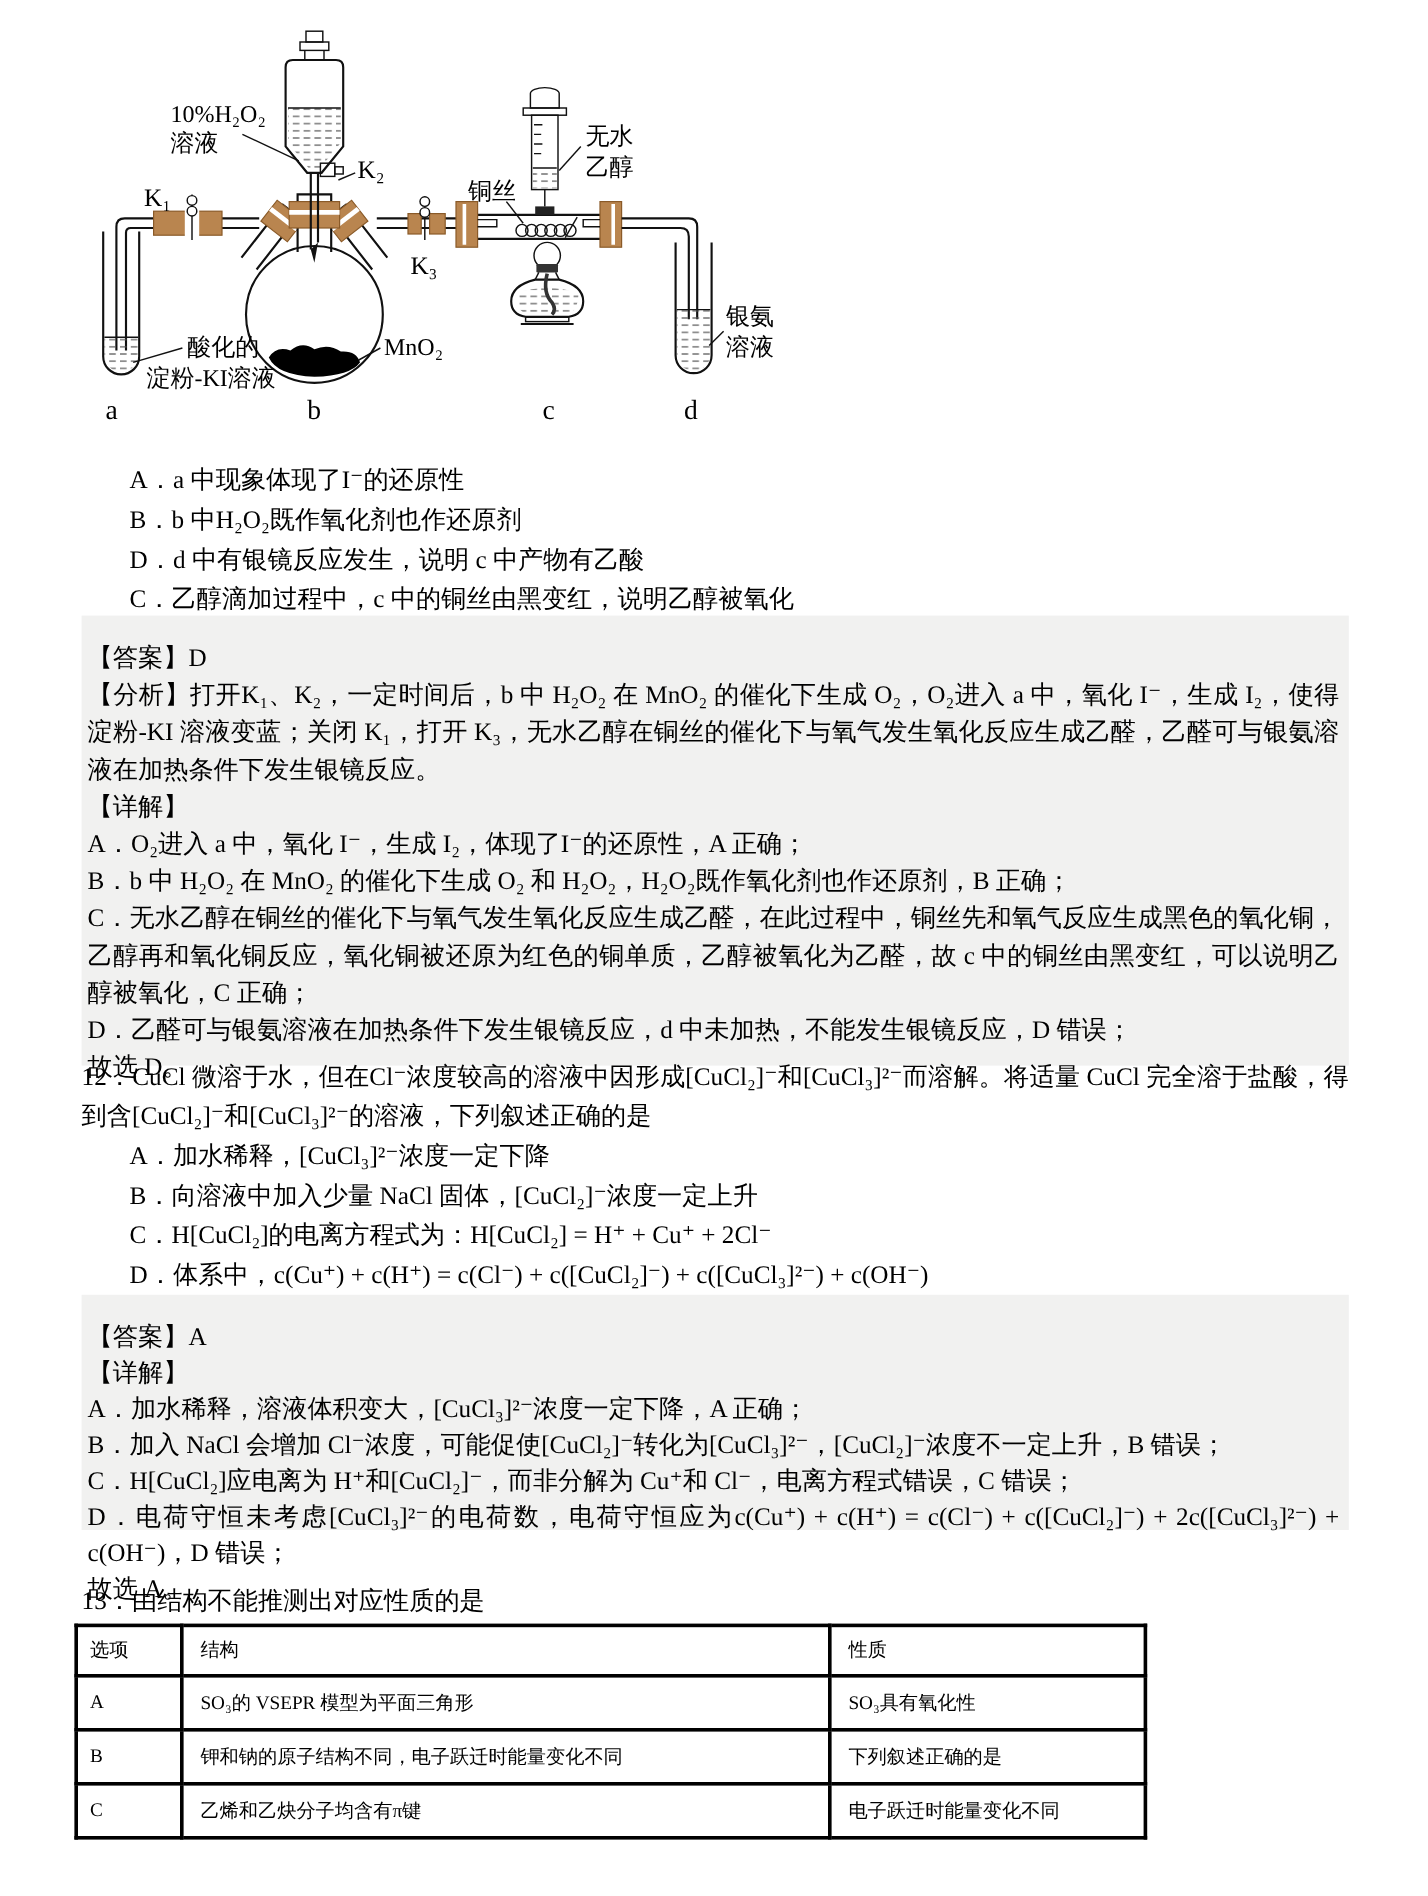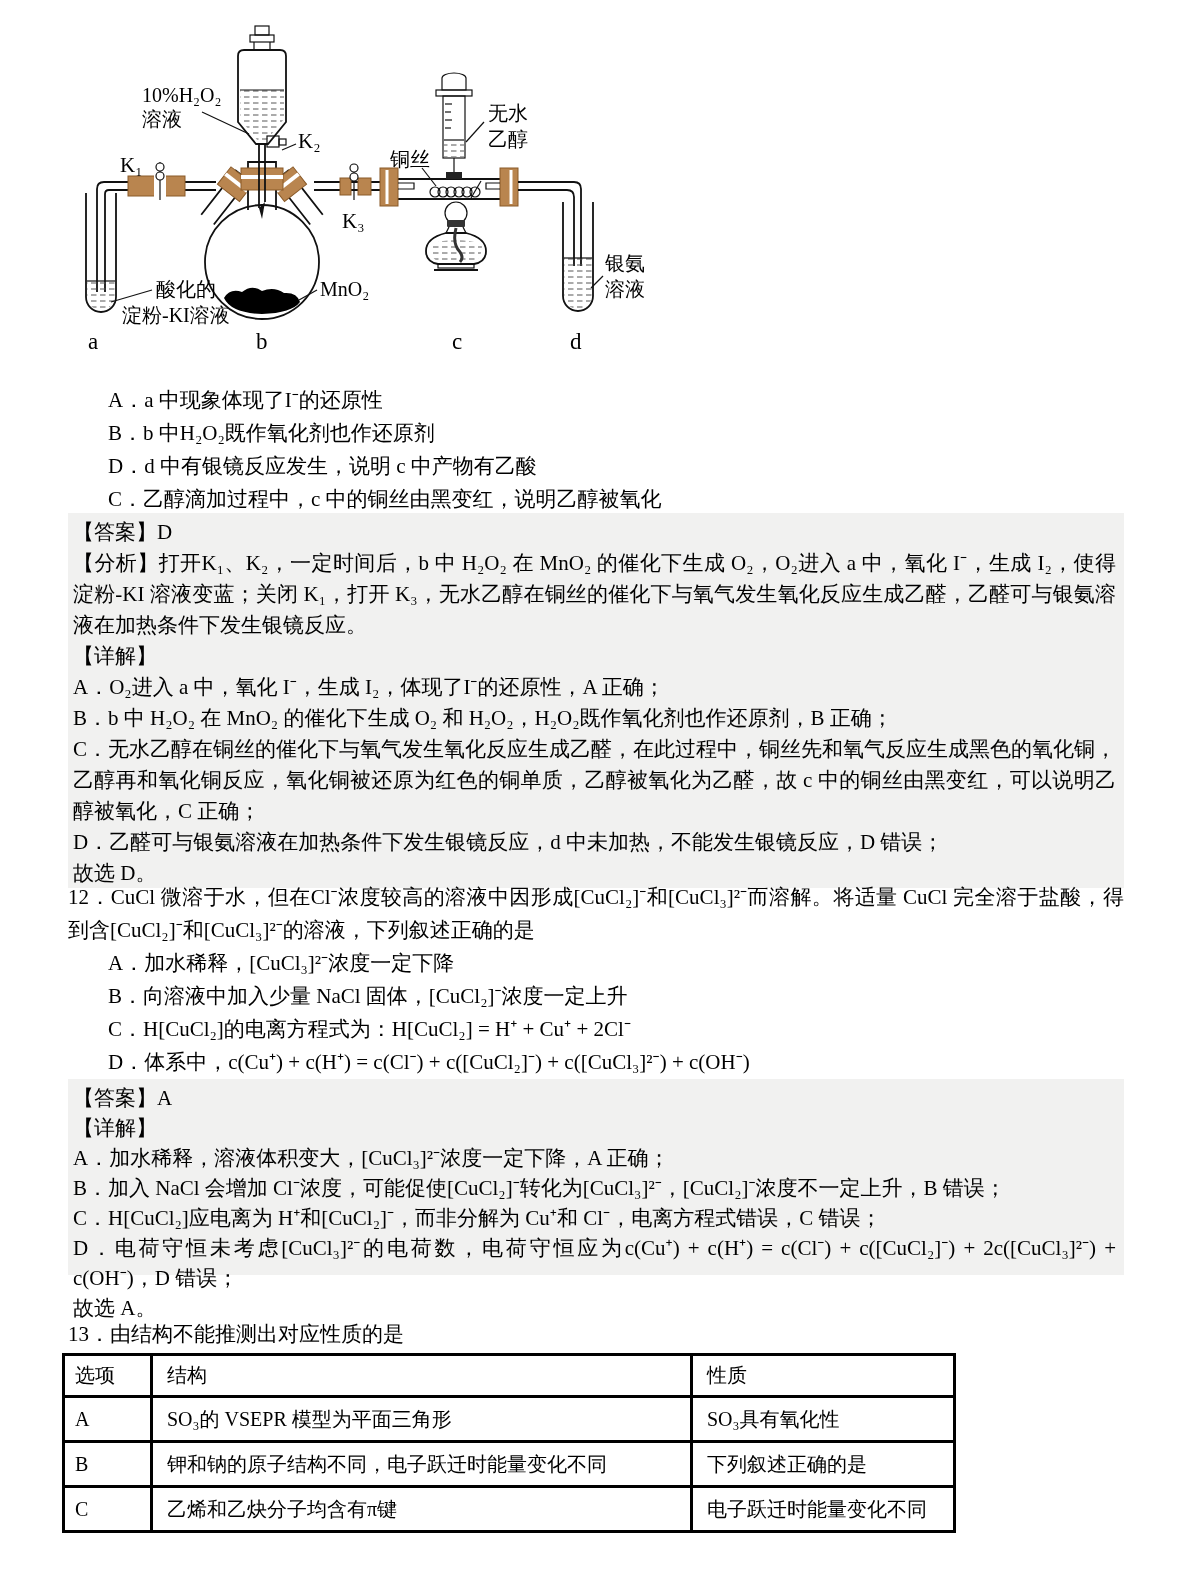--- a/index.html
+++ b/index.html
@@ -5,35 +5,35 @@
   :root{
     --answer-bg:#f1f1f0;
     --stopper:#b9854f;
     --ink:#111;
   }
   *{box-sizing:border-box;}
   html,body{margin:0;padding:0;background:#fff;}
   .page{position:relative;width:1190px;height:1580px;background:#fff;overflow:hidden;
         font-family:"Liberation Serif","DejaVu Serif",serif;color:#000;}
   .abs{position:absolute;}
-  p{margin:0;font-family:Liberation Serif, serif;}
+  p{margin:0;}
   
   .opts{left:108px;top:384px;font-size:21px;line-height:33px;}
   
-  .ablock{left:68px;width:1056px;background:var(--answer-bg);padding:4px 8px 0 5px;font-size:21px;}
+  .ablock{left:68px;width:1056px;background:var(--answer-bg);padding:20px 8px 0 5px;font-size:21px;}
   .ablock p{text-align:justify;text-justify:inter-ideograph;}
   #block1{top:513px;height:375px;line-height:31px;}
   #block2{top:1079px;height:196px;line-height:30px;}
   
   #q12{left:68px;top:881px;width:1056px;font-size:21px;line-height:33px;}
   #q12 .stem{text-align:justify;}
   #q12 .opt{margin-left:40px;}
   
   #q13-stem{left:68px;top:1320px;font-size:21px;}
-  #q13-table{left:62px;top:1353px;border-collapse:collapse;font-size:20px;}
+  #q13-table{left:62px;top:1353px;border-collapse:collapse;font-size:16px;}
   #q13-table td{border:3px solid #000;vertical-align:middle;padding:0 8px 0 14px;}
   #q13-table td.c0{width:88px;padding-left:10px;}
   #q13-table td.c1{width:540px;}
   #q13-table td.c2{width:263px;}
   #q13-table tr.hr td{height:42px;}
   #q13-table tr.r td{height:45px;}
   
   #diagram{left:64px;top:16px;}
   .glass{fill:none;stroke:var(--ink);stroke-width:1.8;}
   .thin{fill:none;stroke:var(--ink);stroke-width:1.2;}

